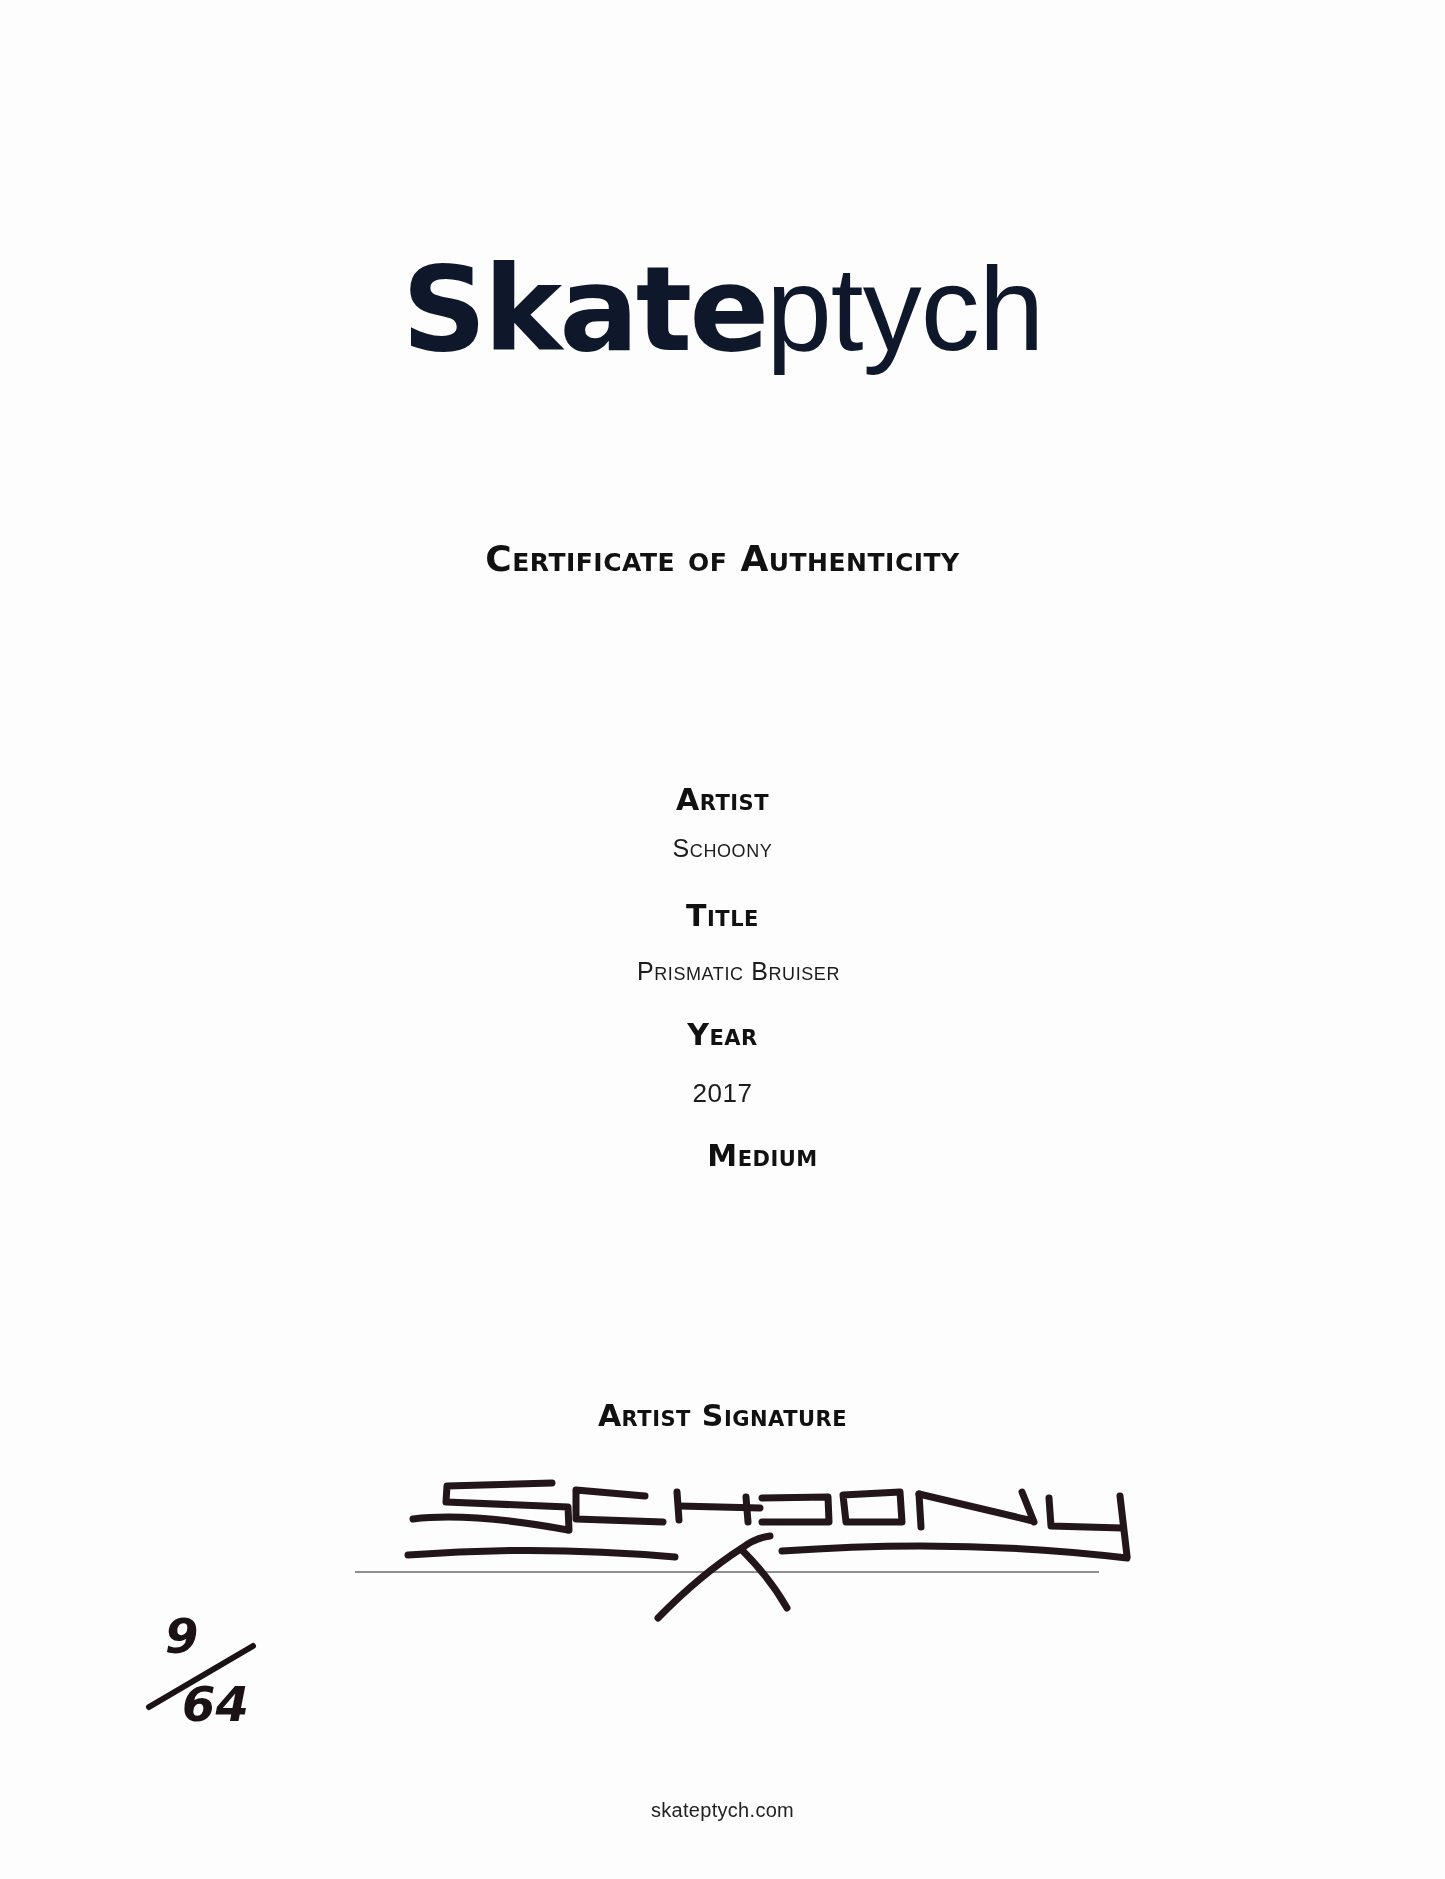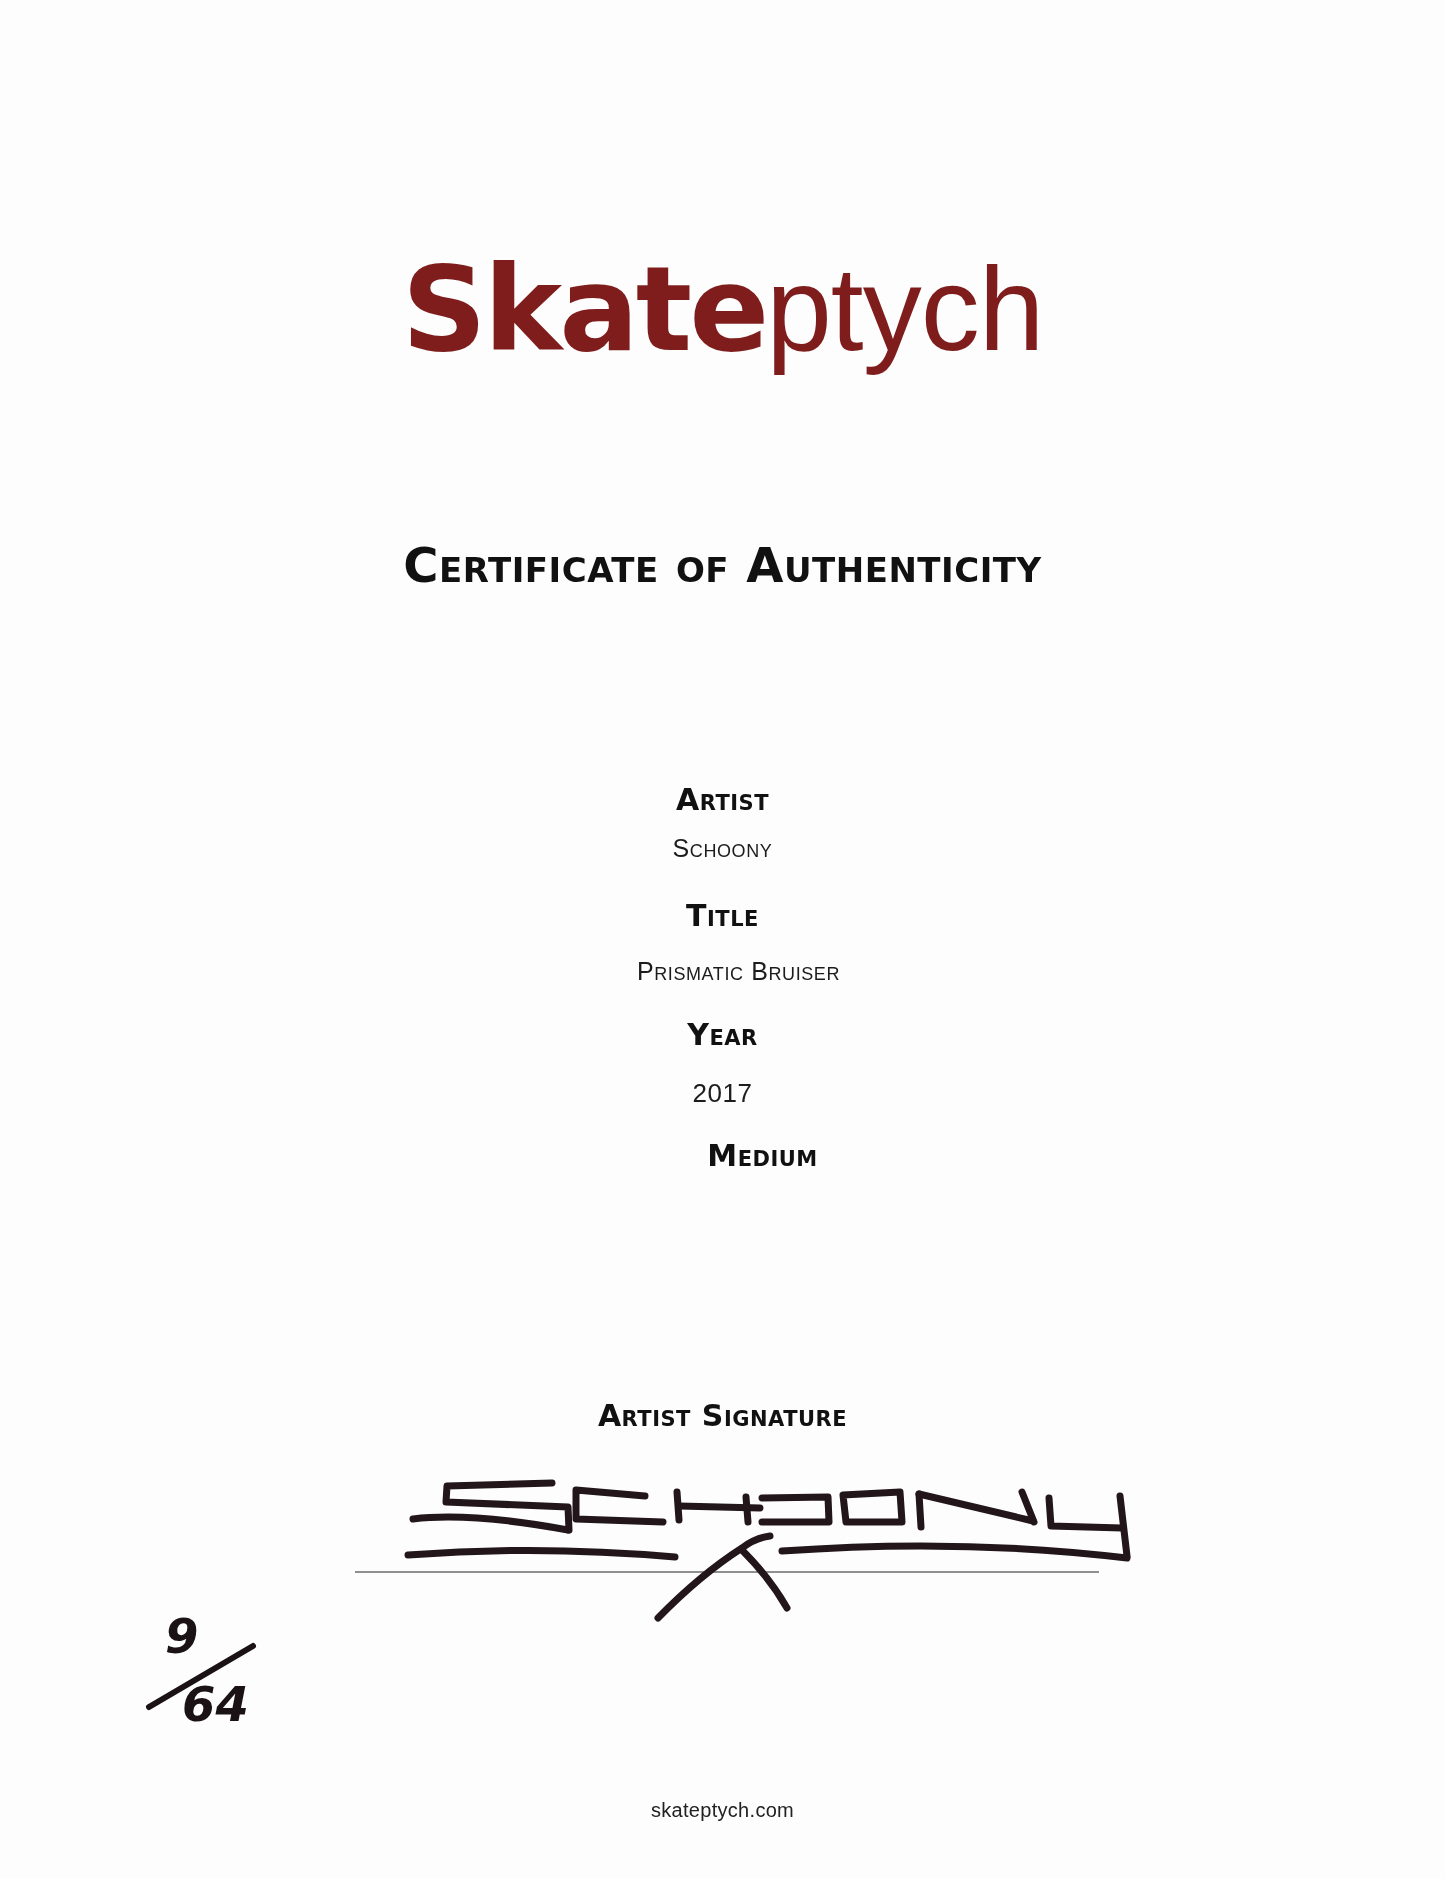--- a/index.html
+++ b/index.html
@@ -27,37 +27,37 @@
       width: 1445px;
       text-align: center;
       white-space: nowrap;
       line-height: 1;
     }
     
     .logo {
       top: 250px;
       font-size: 118px;
       letter-spacing: -2px;
-      color: #7f1d1d;
+      color: #0f172a;
     }
     .logo .bold {
       font-weight: bold;
       letter-spacing: -3px;
     }
     .logo .light {
       font-weight: normal;
       font-family: "Liberation Sans", sans-serif;
       font-weight: 300;
       letter-spacing: -1px;
       -webkit-text-stroke: 0;
     }
     
     .heading {
       top: 541px;
-      font-size: 48px;
+      font-size: 36px;
       font-weight: bold;
       font-variant: small-caps;
       letter-spacing: 0.5px;
       color: #111;
     }
     .label {
       font-size: 30px;
       font-weight: bold;
       font-variant: small-caps;
       letter-spacing: 0.5px;

